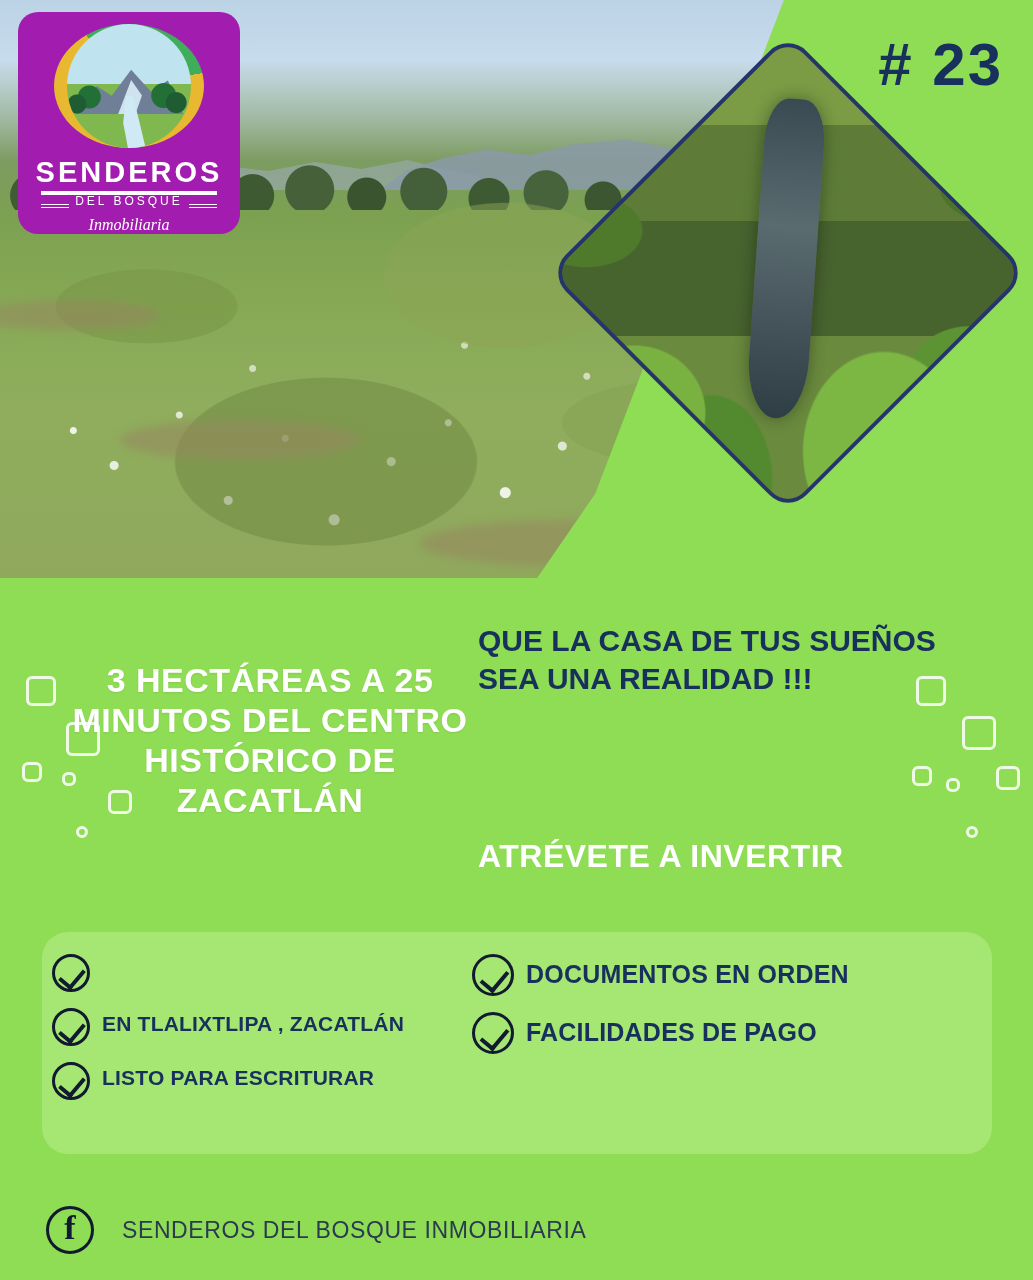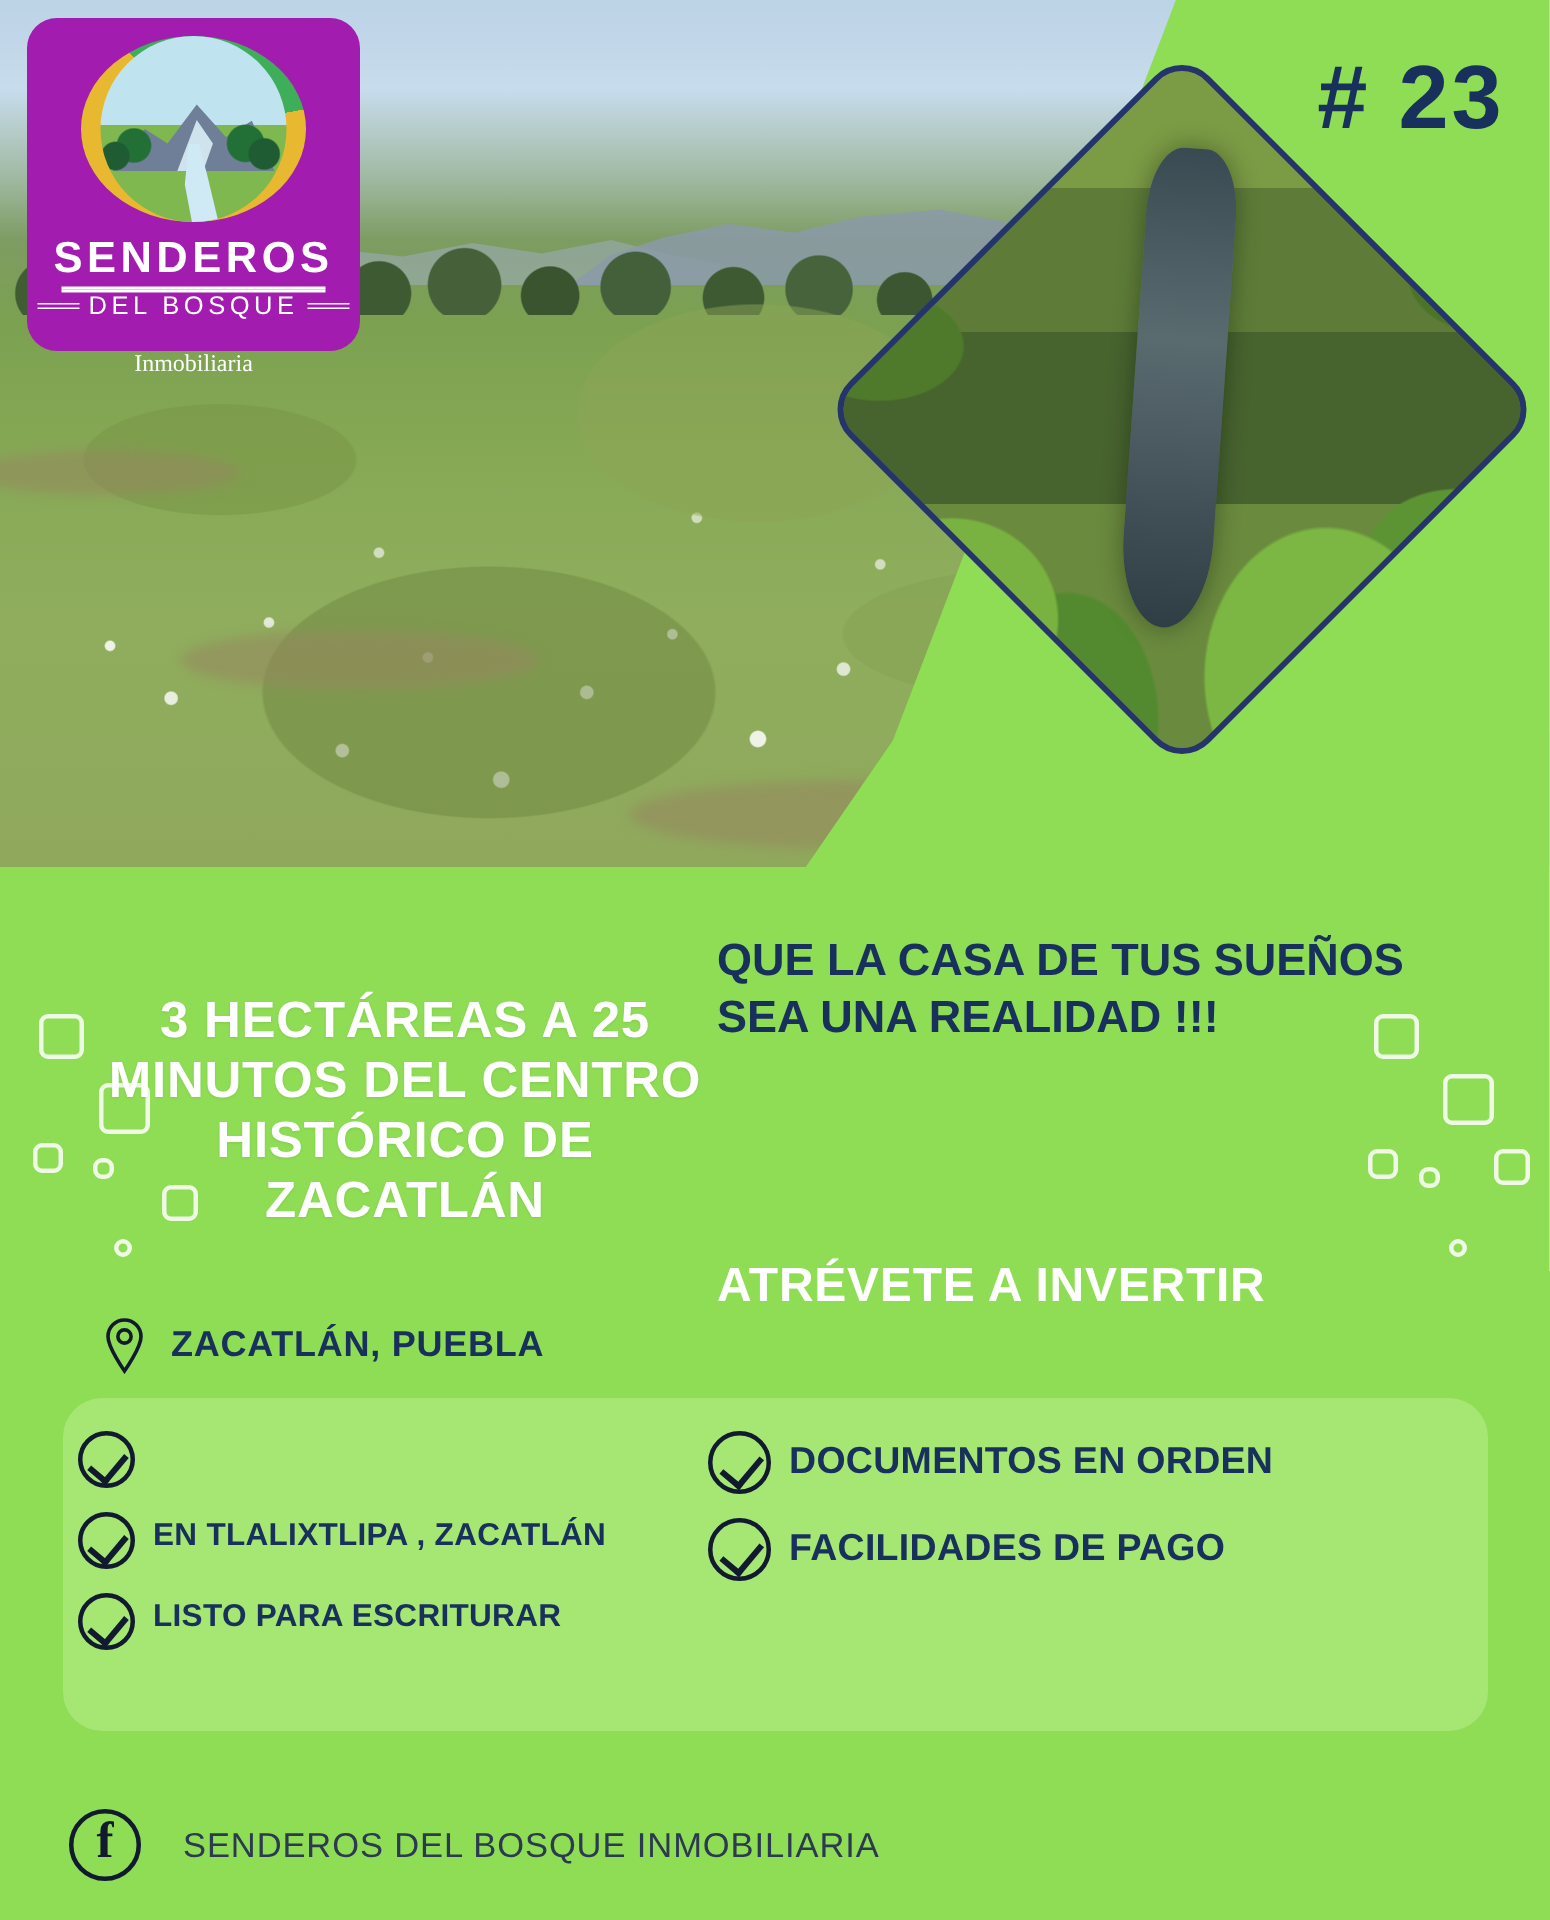--- a/index.html
+++ b/index.html
@@ -183,27 +183,27 @@
     color: #fff; font-size: 29px; font-weight: bold;
     letter-spacing: 3px; margin-top: 8px;
   }
   .logo-rule {
     width: 176px; height: 0;
     border-top: 2px solid #fff; border-bottom: 2px solid #fff;
     height: 5px; margin-top: 2px;
     display: flex; align-items: center; justify-content: center;
   }
   .logo-sub {
-    color: #fff; font-size: 17px; letter-spacing: 3px;
+    color: #fff; font-size: 12px; letter-spacing: 3px;
     margin-top: -1px;
-    display: flex; align-items: center; gap: 6px;
+    display: flex; align-items: flex-end; gap: 6px;
   }
   .logo-sub .bar { display:inline-block; width: 28px; height: 4px; border-top:1px solid #fff; border-bottom:1px solid #fff; }
   .logo-italic {
-    color: #fff; font-size: 16px; margin-top: 20px;
+    color: #fff; font-size: 16px; font-style: italic; margin-top: 8px;
     font-family: "Liberation Serif", serif;
   }
 
   
   .diamond-wrap {
     position: absolute;
     left: 540px; top: 45px;
     width: 480px; height: 520px;
   }
   .diamond {
@@ -426,29 +426,20 @@
   <div class="deco" style="left:962px; top:716px; width:34px; height:34px;"></div>
   <div class="deco" style="left:912px; top:766px; width:20px; height:20px;"></div>
   <div class="deco" style="left:946px; top:778px; width:14px; height:14px;"></div>
   <div class="deco" style="left:996px; top:766px; width:24px; height:24px;"></div>
   <div class="deco" style="left:966px; top:826px; width:12px; height:12px;"></div>
 
   <div class="headline">3 HECTÁREAS A 25 MINUTOS DEL CENTRO HISTÓRICO DE ZACATLÁN</div>
   <div class="slogan">QUE LA CASA DE TUS SUEÑOS SEA UNA REALIDAD !!!</div>
   <div class="cta">ATRÉVETE A INVERTIR</div>
 
-  <div class="location">
-    <span>
-      <svg class="pin-svg" width="30" height="38" viewBox="0 0 30 38" fill="none">
-        <path d="M15 2C8.9 2 4 6.9 4 13c0 7.5 11 23 11 23s11-15.5 11-23c0-6.1-4.9-11-11-11z" stroke="#111a2e" stroke-width="2.4" fill="none"></path>
-        <circle cx="15" cy="13" r="4.4" stroke="#111a2e" stroke-width="2.4" fill="none"></circle>
-      </svg>
-    </span>
-    <span class="label">ZACATLÁN, PUEBLA</span>
-  </div>
 
   <div class="features">
     <div class="feat-col left">
       <div class="feat-item">
         <span class="check"></span>
       </div>
       <div class="feat-item">
         <span class="check"></span>
         <span class="feat-text">EN TLALIXTLIPA , ZACATLÁN</span>
       </div>

